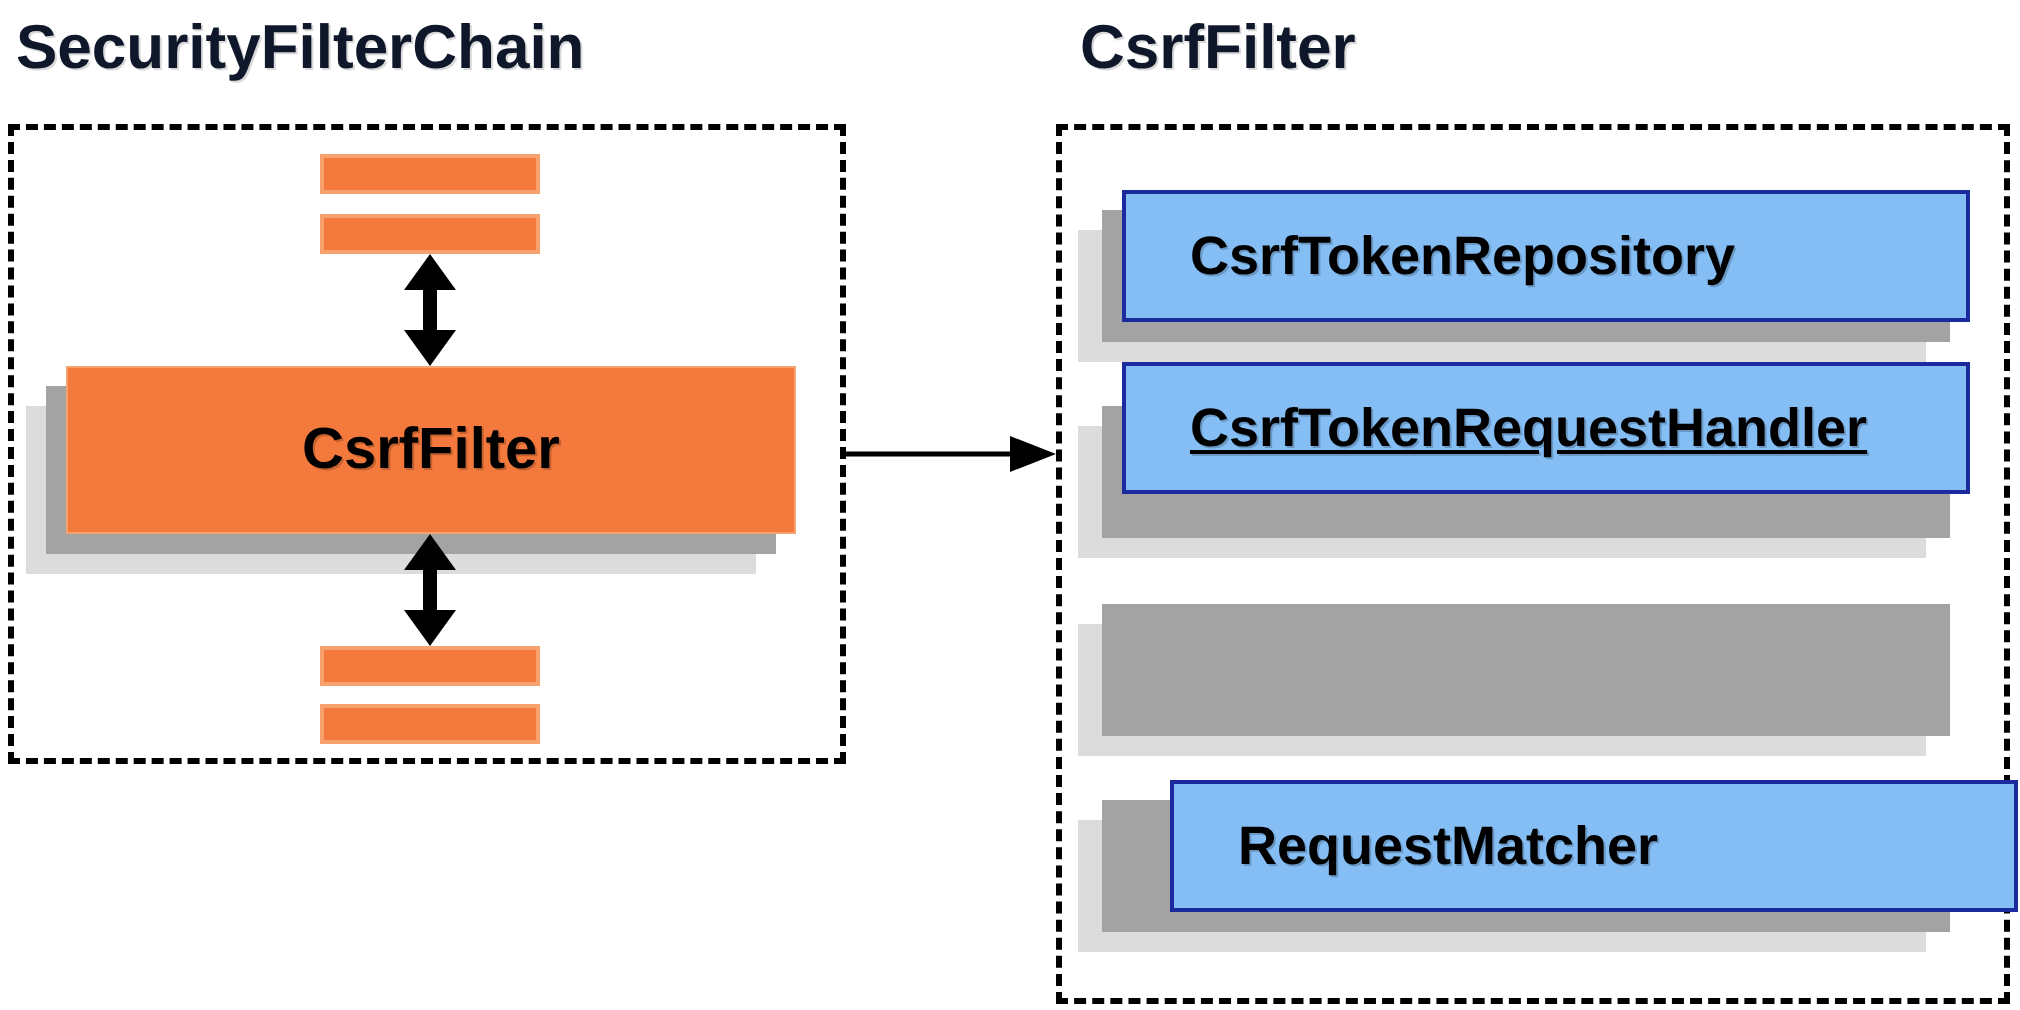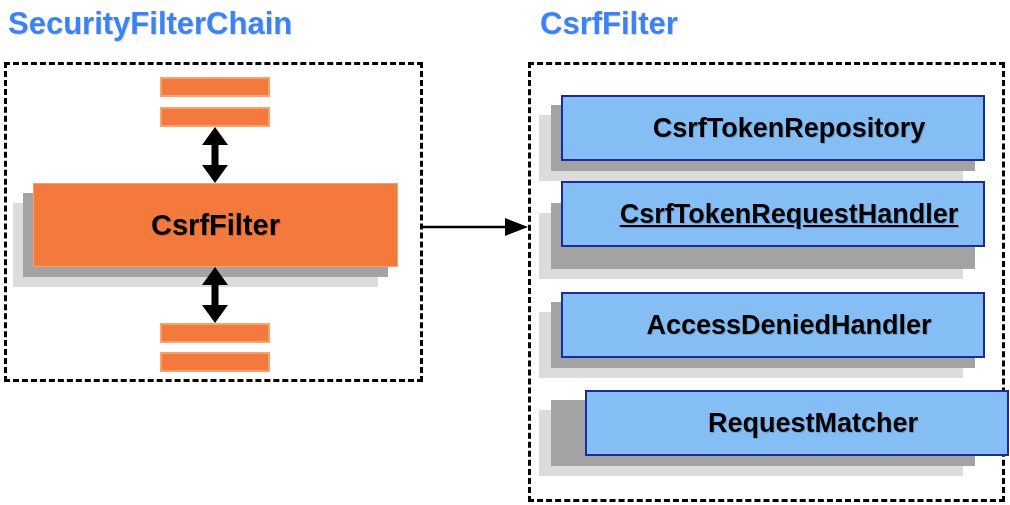--- a/index.html
+++ b/index.html
@@ -8,21 +8,21 @@
     width:1010px;height:505px;
     background:#fff;
     font-family:"Liberation Sans", sans-serif;
     overflow:hidden;
   }
   .title{
     position:absolute;
     margin:0;
     font-size:31px;
     font-weight:700;
-    color:#3b82f6;
+    color:#0f172a;
     letter-spacing:0px;
     white-space:nowrap;
     text-shadow:1px 1px 0 rgba(0,0,0,0.15);
   }
   .title.left-title{left:8px;top:6px;}
   .title.right-title{left:540px;top:6px;}
 
   .dashed{
     position:absolute;
     border:3px dashed #000;
@@ -54,21 +54,21 @@
     font-size:29px;font-weight:700;color:#000;
     text-shadow:1px 1px 0 rgba(0,0,0,0.2);
   }
 
   .blue-box{
     position:absolute;
     left:561px;width:424px;height:66px;
     background:var(--component-blue,#85bef5);
     border:2px solid var(--component-border,#1b2a9d);
     box-sizing:border-box;
-    display:flex;align-items:center;justify-content:center;
+    display:flex;align-items:center;
     font-size:27px;font-weight:700;color:#000;
     text-shadow:1px 1px 0 rgba(0,0,0,0.2);
     padding-left:32px;
   }
 
   svg.arrow{position:absolute;}
   svg.arrow *{fill:#000;stroke:none;}
 </style>
 </head>
 <body>
@@ -117,23 +117,20 @@
   </div>
 
   <div class="shadow light" style="left:539px;top:213px;width:424px;height:66px;"></div>
   <div class="shadow dark" style="left:551px;top:203px;width:424px;height:66px;"></div>
   <div class="blue-box" style="top:181px;text-decoration:underline;">
     <span>CsrfTokenRequestHandler</span>
   </div>
 
   <div class="shadow light" style="left:539px;top:312px;width:424px;height:66px;"></div>
   <div class="shadow dark" style="left:551px;top:302px;width:424px;height:66px;"></div>
-  <div class="blue-box" style="top:292px;">
-    <span>AccessDeniedHandler</span>
-  </div>
 
   <div class="shadow light" style="left:539px;top:410px;width:424px;height:66px;"></div>
   <div class="shadow dark" style="left:551px;top:400px;width:424px;height:66px;"></div>
   <div class="blue-box" style="top:390px;margin-left:24px;">
     <span>RequestMatcher</span>
   </div>
 
 </div>
 
 </body></html>

